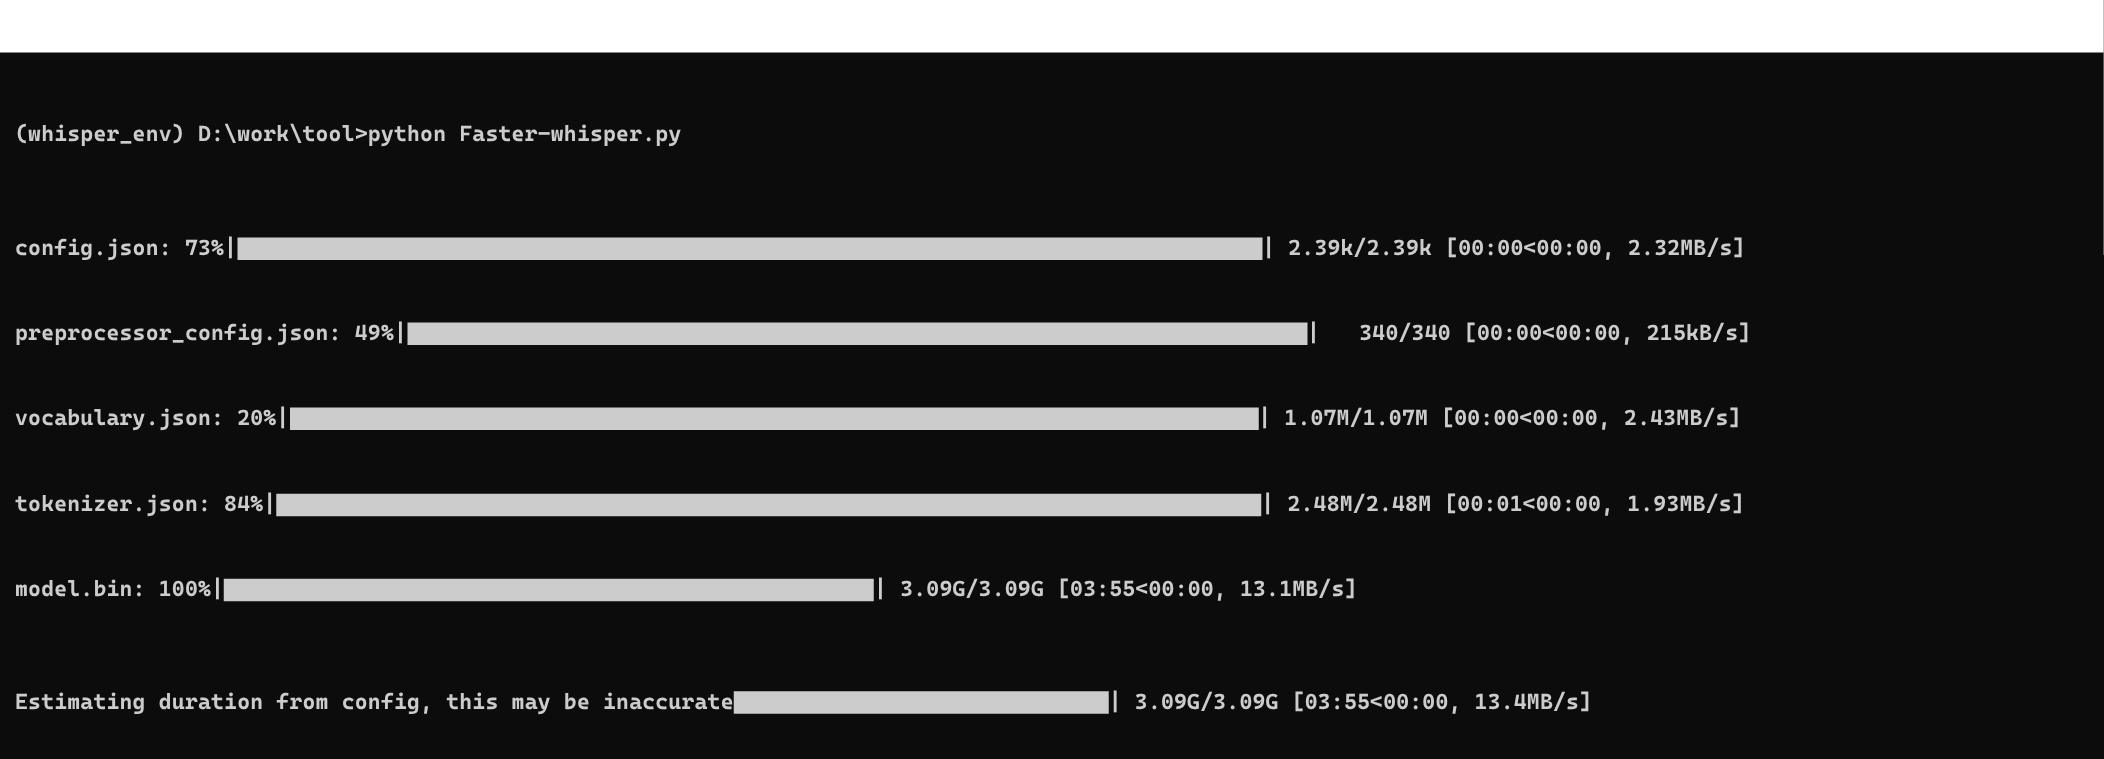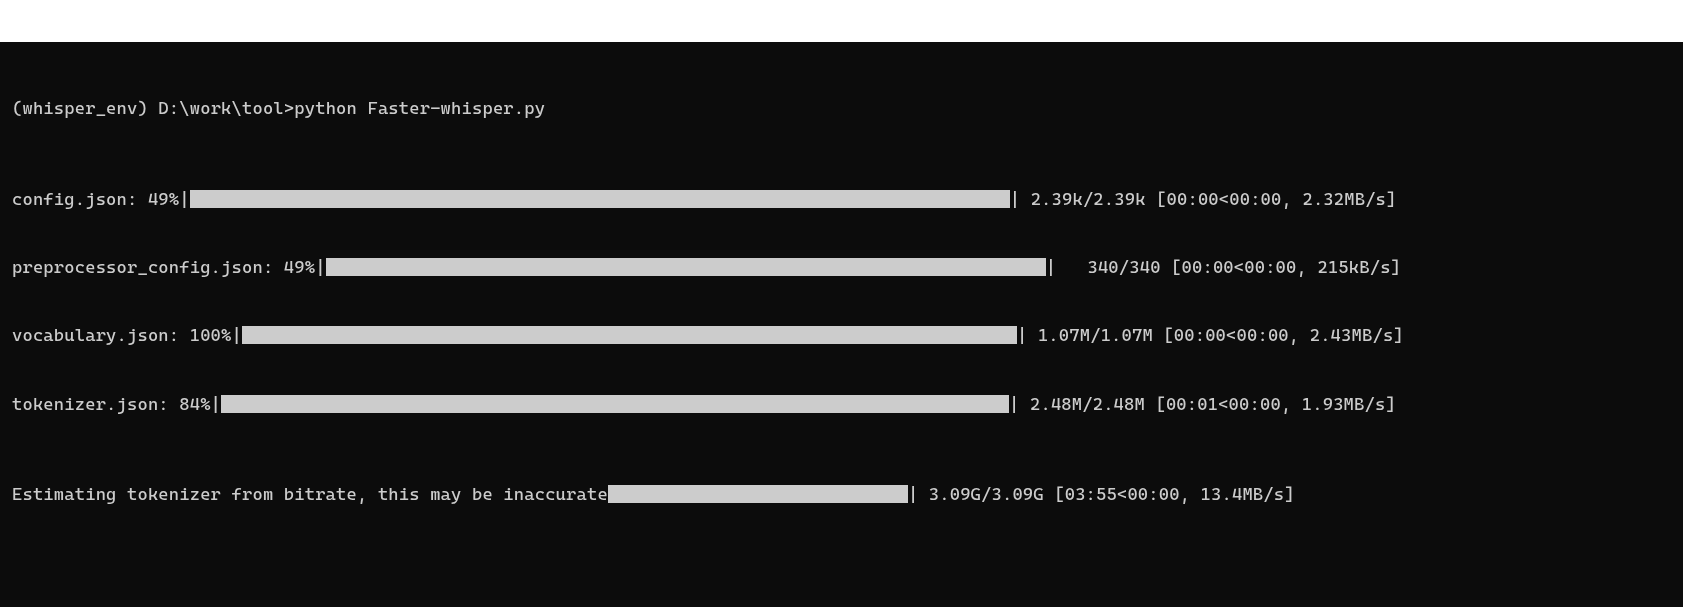--- a/index.html
+++ b/index.html
@@ -15,39 +15,41 @@
     background: #0c0c0c;
     color: #cccccc;
     padding: 10px 12px 70px 12px;
     margin-top: 42px;
     white-space: pre;
     overflow: hidden;
   }
   .line {
     display: block;
     min-height: 22.7px;
+    font-weight: bold;
   }
   .bar {
     display: inline-block;
     background: #cccccc;
     height: 18px;
     vertical-align: text-bottom;
     position: relative;
     top: -1px;
   }
 </style>
 </head>
 <body>
 
 <div class="terminal">
   <span class="line"><span>(whisper_env) </span><span>D:\work\tool&gt;</span><span>python Faster-whisper.py</span></span>
 
-  <span class="line"><span>config.json: 49%|</span><span class="bar" style="width:820px"></span><span>| 2.39k/2.39k [00:00&lt;00:00, 2.32MB/s]</span></span>
+  <span class="line"><span>config.json: 73%|</span><span class="bar" style="width:820px"></span><span>| 2.39k/2.39k [00:00&lt;00:00, 2.32MB/s]</span></span>
   <span class="line"><span>preprocessor_config.json: 49%|</span><span class="bar" style="width:720px"></span><span>|   340/340 [00:00&lt;00:00, 215kB/s]</span></span>
-  <span class="line"><span>vocabulary.json: 100%|</span><span class="bar" style="width:775px"></span><span>| 1.07M/1.07M [00:00&lt;00:00, 2.43MB/s]</span></span>
+  <span class="line"><span>vocabulary.json: 20%|</span><span class="bar" style="width:775px"></span><span>| 1.07M/1.07M [00:00&lt;00:00, 2.43MB/s]</span></span>
   <span class="line"><span>tokenizer.json: 84%|</span><span class="bar" style="width:788px"></span><span>| 2.48M/2.48M [00:01&lt;00:00, 1.93MB/s]</span></span>
+  <span class="line"><span>model.bin: 100%|</span><span class="bar" style="width:520px"></span><span>| 3.09G/3.09G [03:55&lt;00:00, 13.1MB/s]</span></span>
 
-  <span class="line"><span>Estimating tokenizer from bitrate, this may be inaccurate</span><span class="bar" style="width:300px"></span><span>| 3.09G/3.09G [03:55&lt;00:00, 13.4MB/s]</span></span>
+  <span class="line"><span>Estimating duration from config, this may be inaccurate</span><span class="bar" style="width:300px"></span><span>| 3.09G/3.09G [03:55&lt;00:00, 13.4MB/s]</span></span>
 
   
 
   
 </div>
 
 </body></html>

